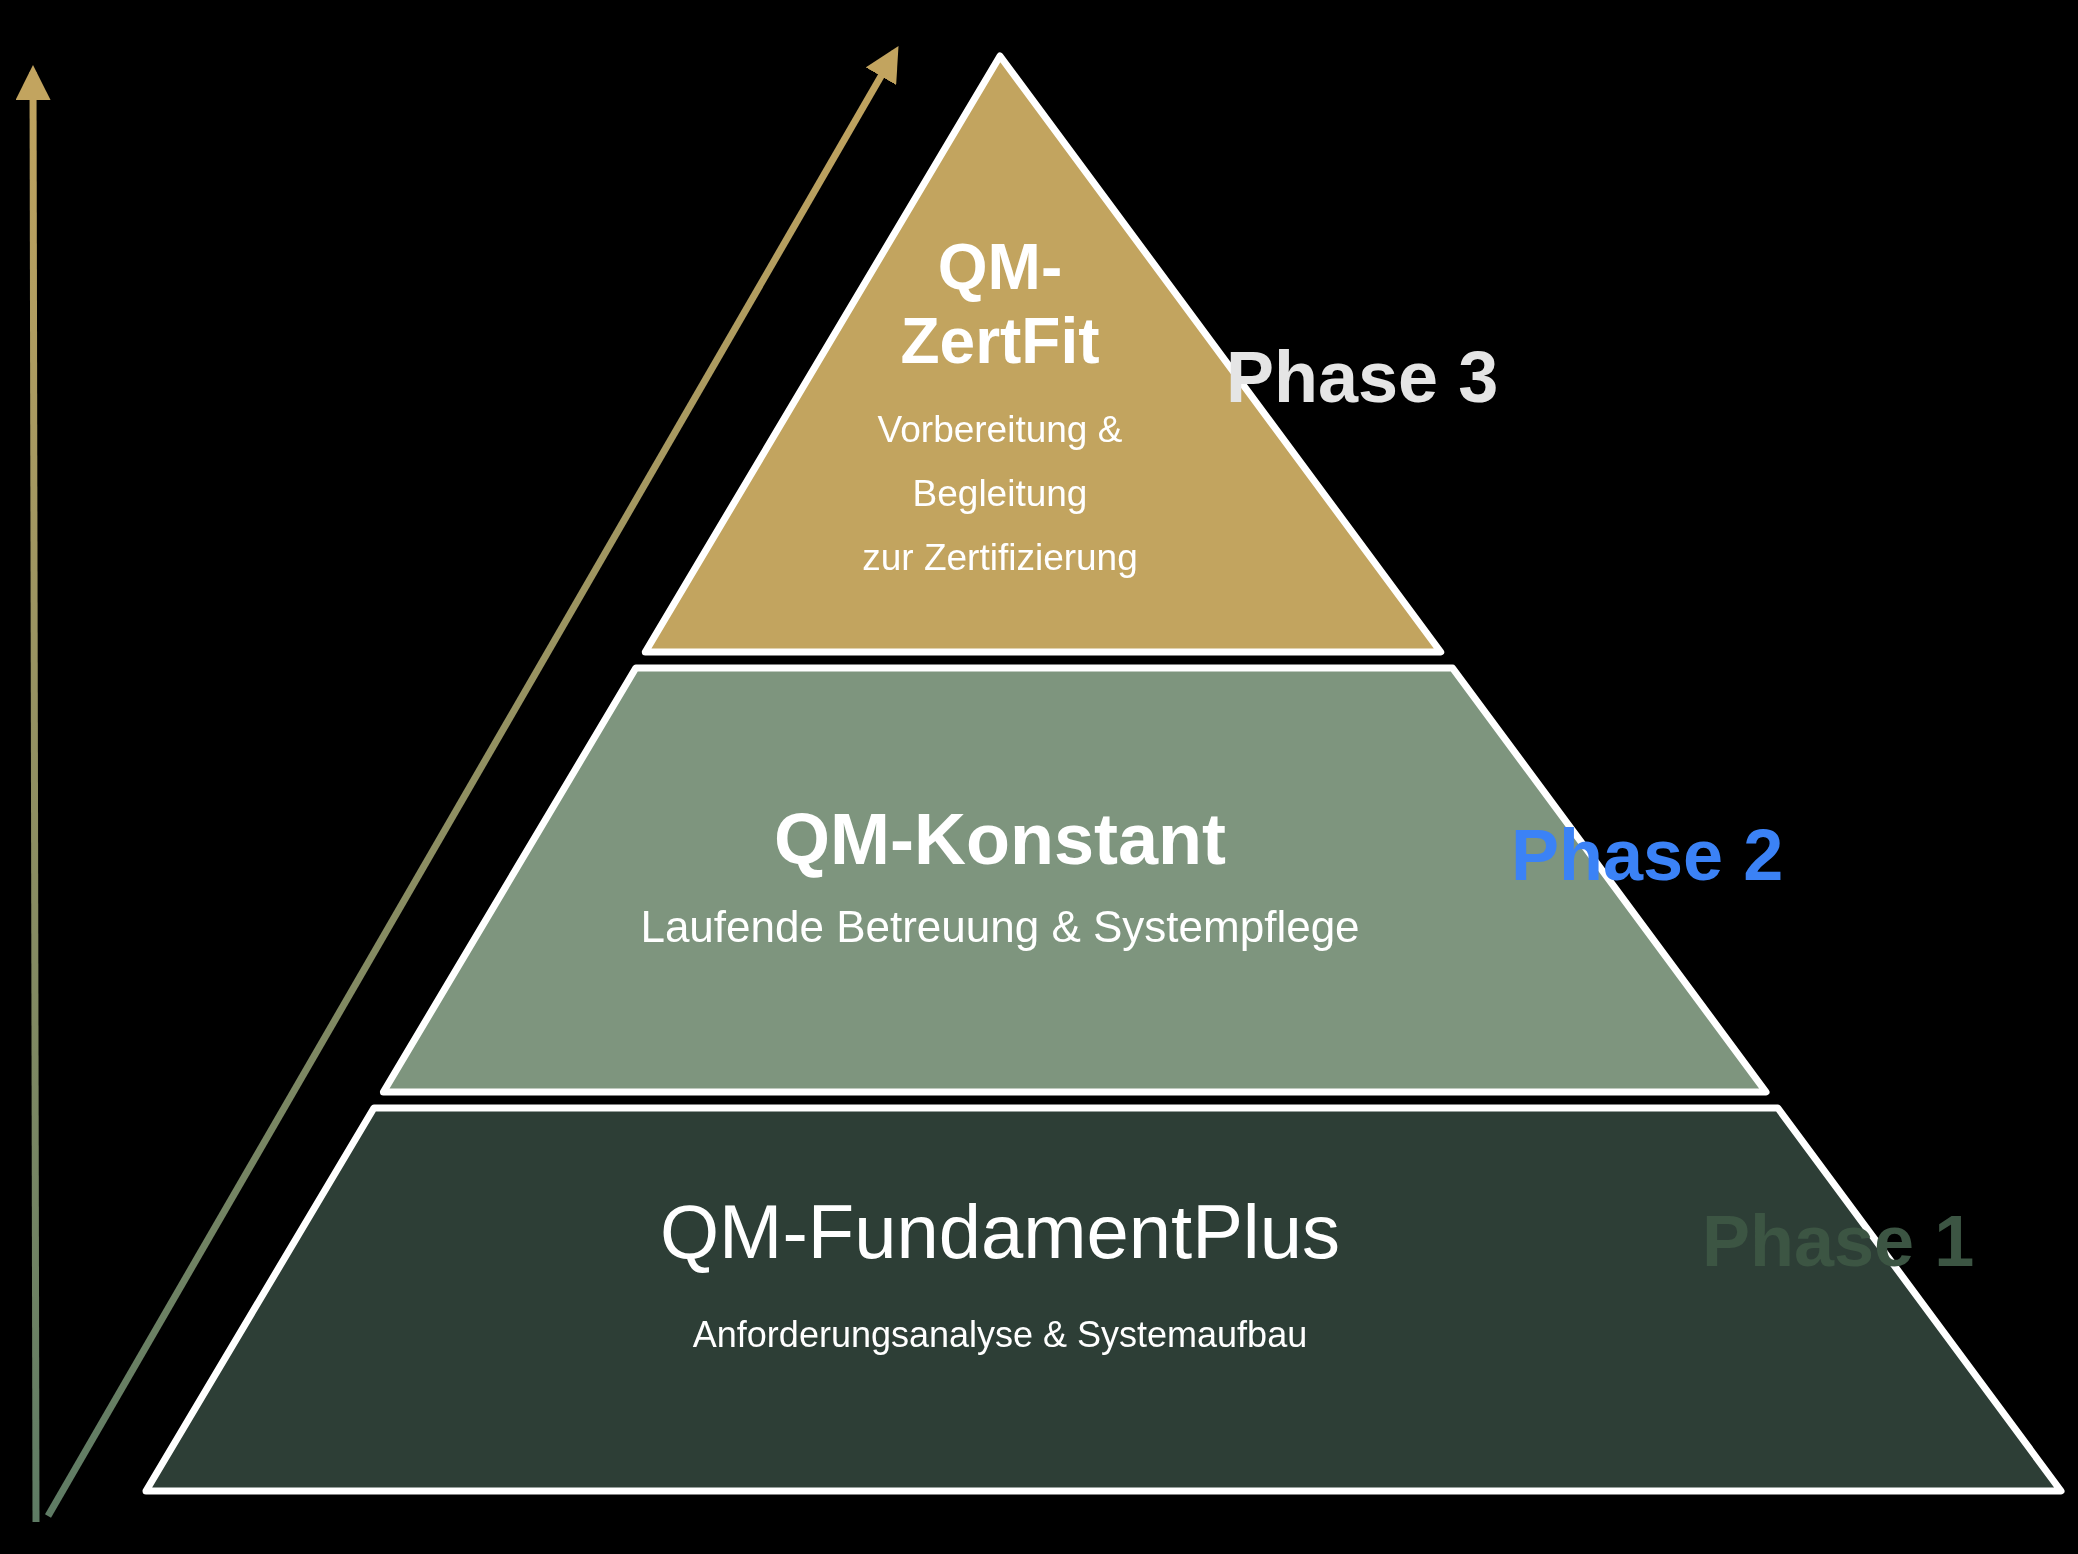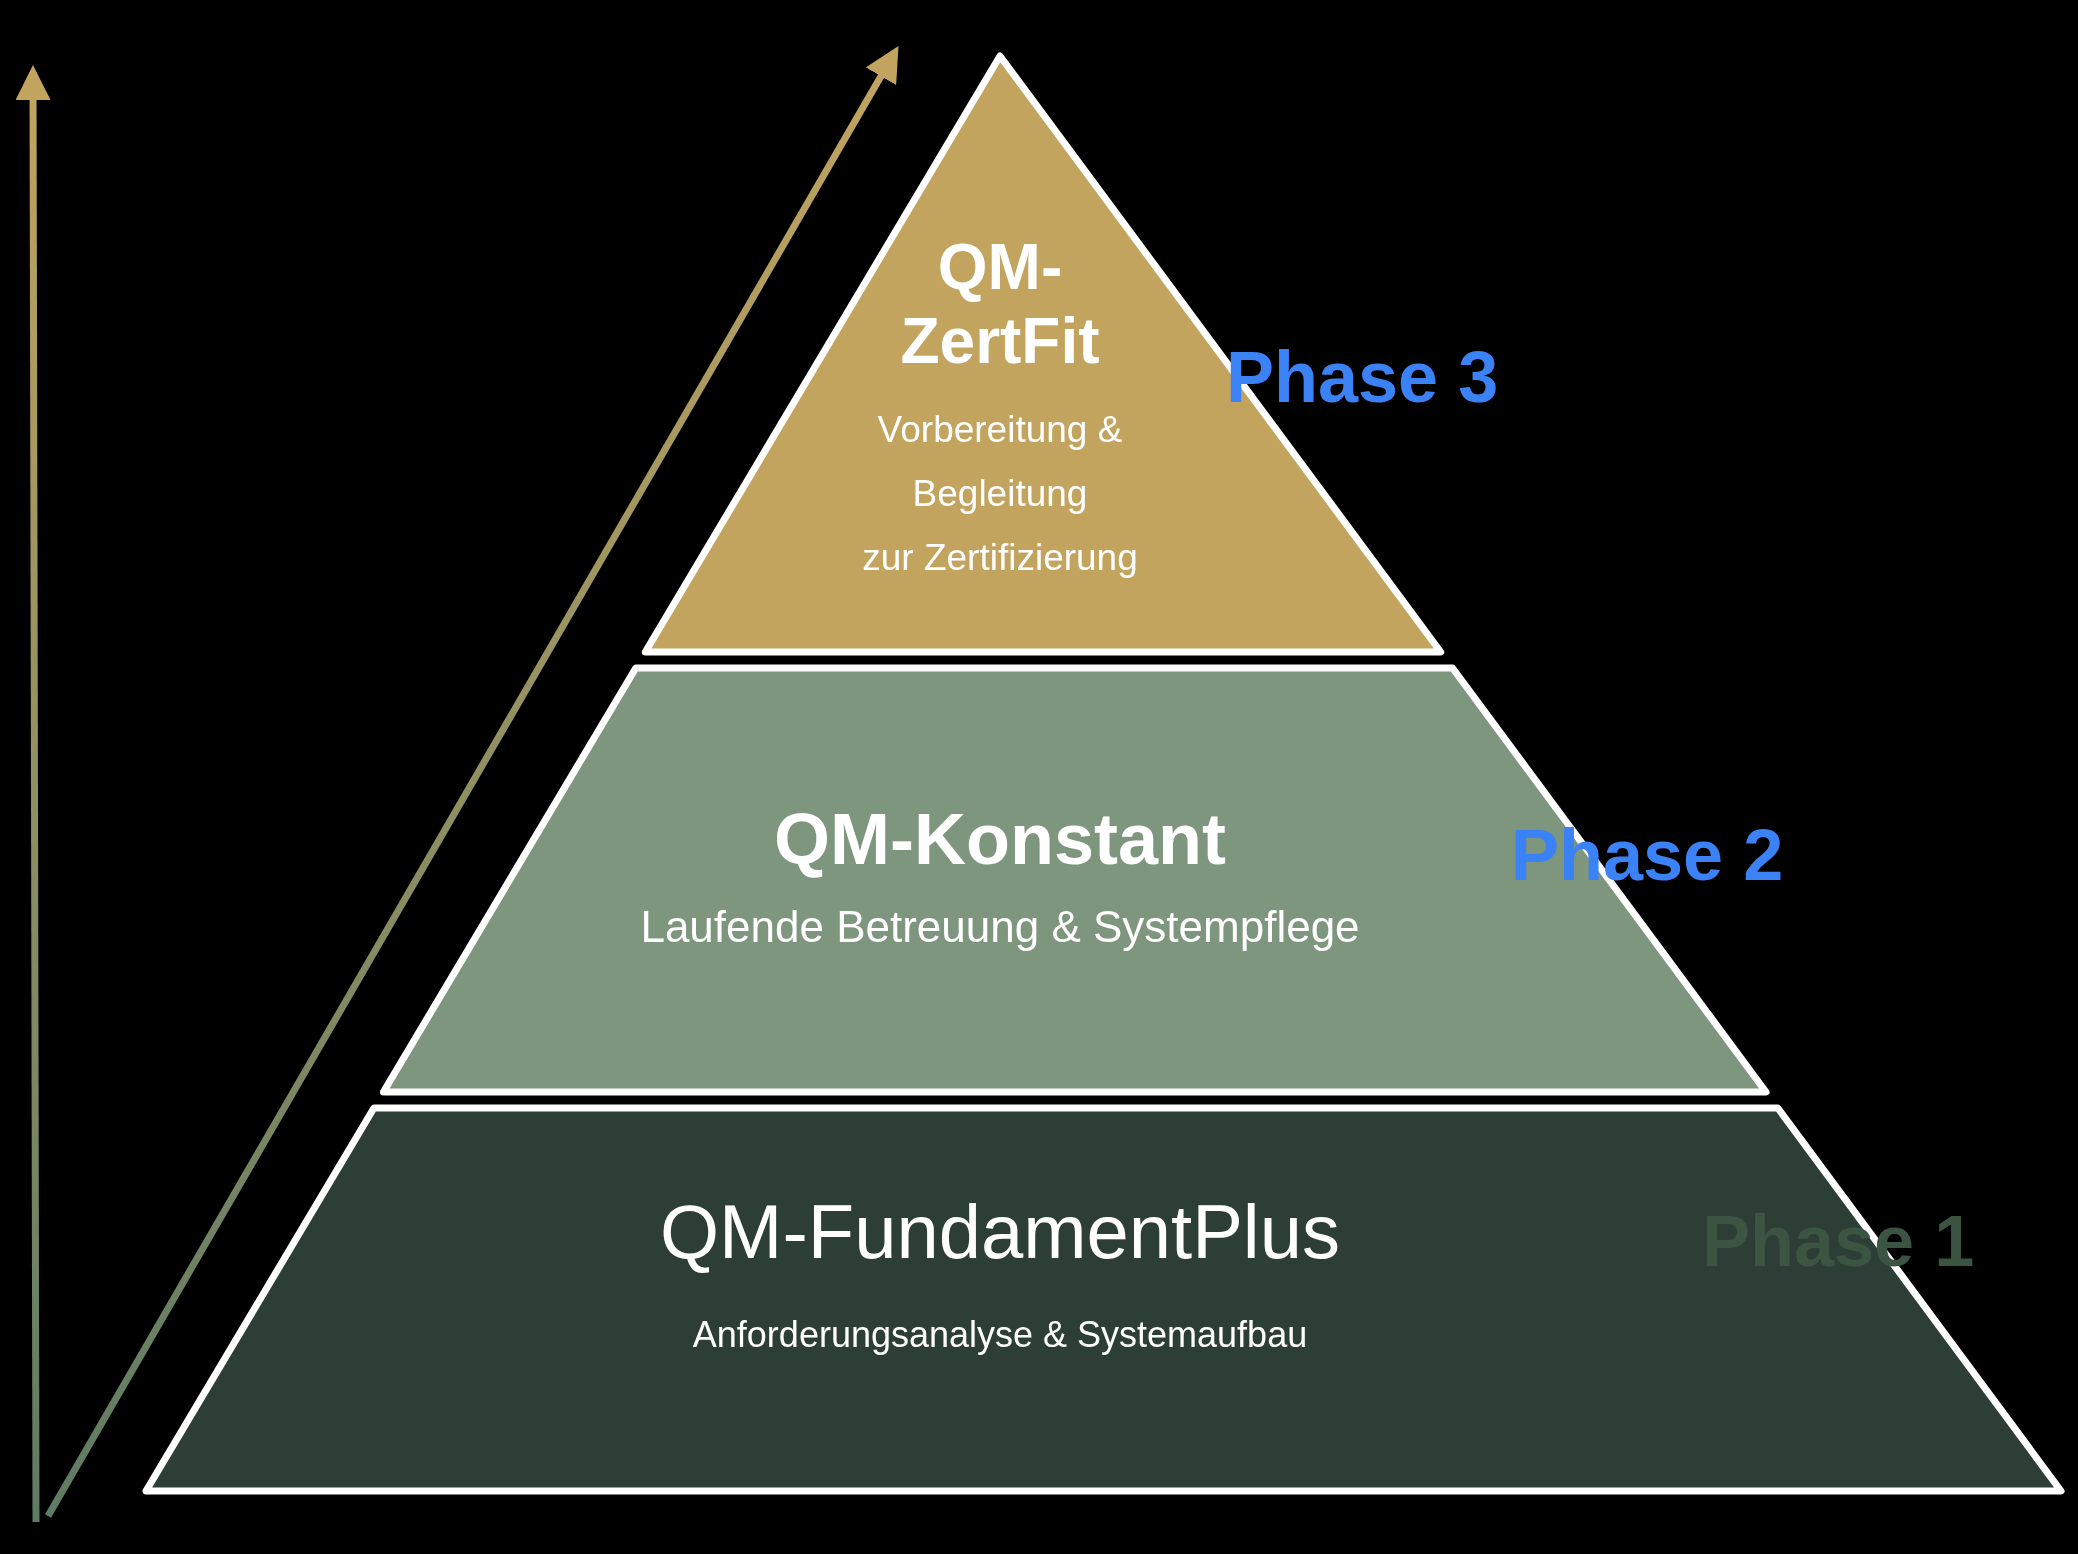--- a/index.html
+++ b/index.html
@@ -41,21 +41,21 @@
     left: 550px; top: 1188px; width: 900px;
     font-size: 76px; font-weight: 400;
   }
   .t1-sub {
     left: 550px; top: 1314px; width: 900px;
     font-size: 36px; font-weight: 400;
   }
 
   
   .phase { position: absolute; font-weight: 700; font-size: 72px; white-space: nowrap; }
-  .phase3 { left: 1226px; top: 336px;  color: #3b82f6; }
+  .phase3 { left: 1226px; top: 336px;  color: #e5e5e5; }
   .phase2 { left: 1511px; top: 814px;  color: #3b82f6; }
   .phase1 { left: 1702px; top: 1200px; color: #3C5543; }
 </style>
 </head>
 <body>
 
 <div class="stage">
 
   <svg class="layer" width="2078" height="1554" viewBox="0 0 2078 1554">
     <defs>

